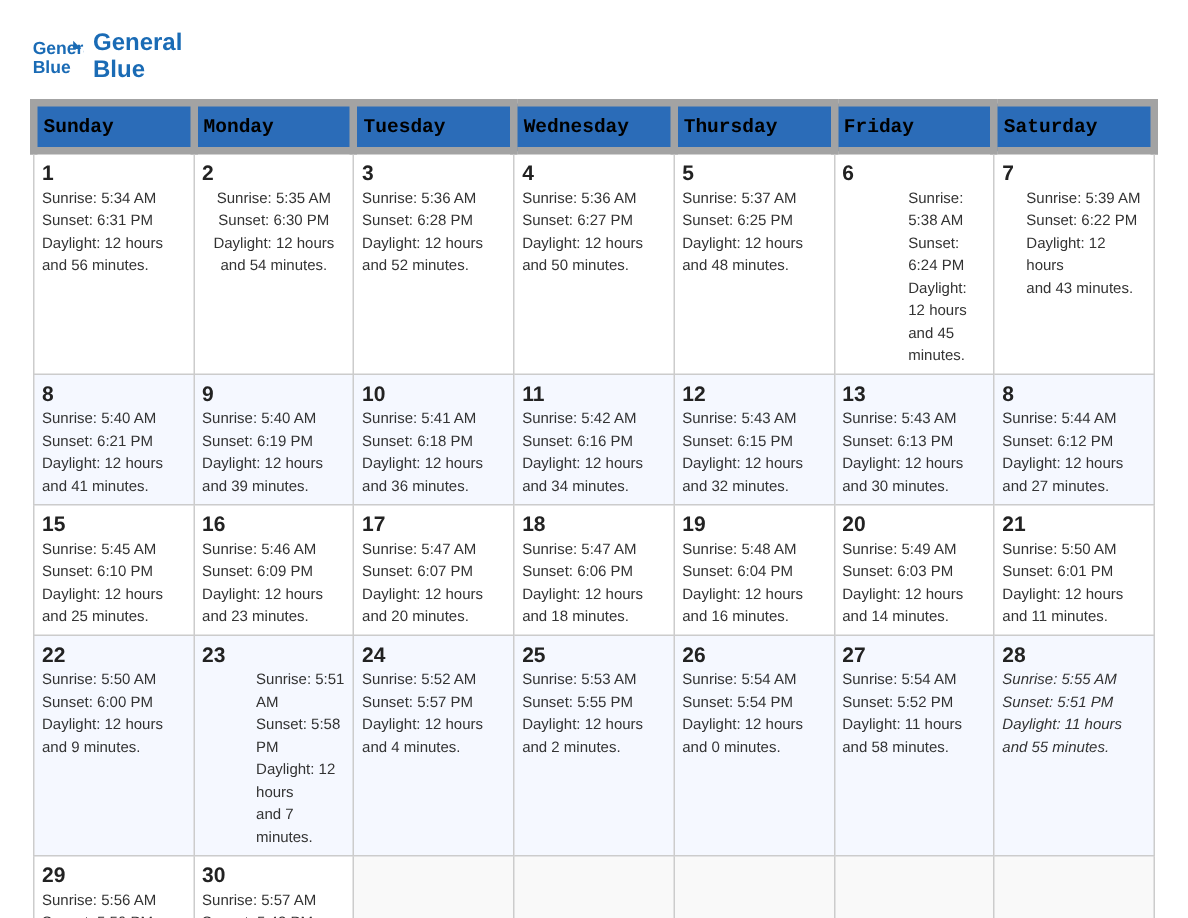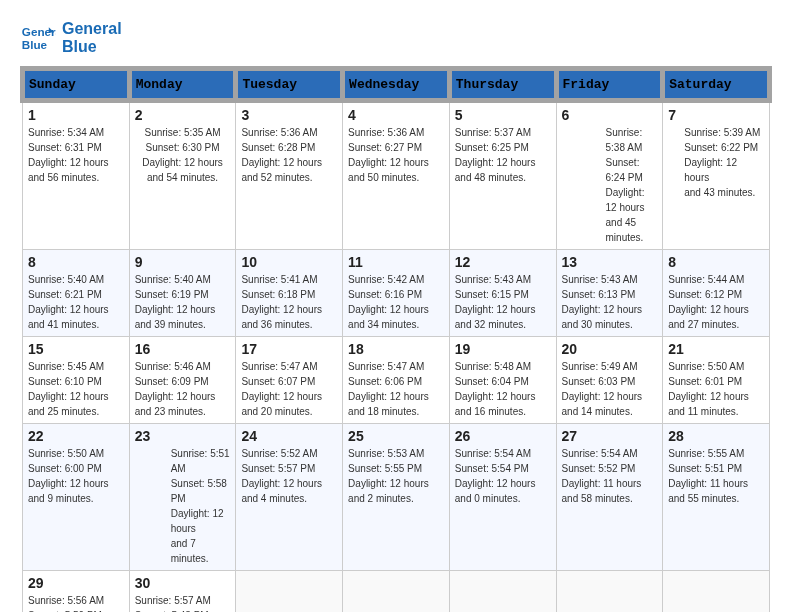--- a/index.html
+++ b/index.html
@@ -299,21 +299,21 @@
         </td>
         <td>
           <span class="day-num">27</span>
           <div class="day-info" style="white-space: pre-line;">Sunrise: 5:54 AM
 Sunset: 5:52 PM
 Daylight: 11 hours
 and 58 minutes.</div>
         </td>
         <td>
           <span class="day-num">28</span>
-          <div class="day-info" style="white-space: pre-line;">Sunrise: 5:55 AM
+          <div class="day-info" style="white-space: pre-line; font-style: italic;">Sunrise: 5:55 AM
 Sunset: 5:51 PM
 Daylight: 11 hours
 and 55 minutes.</div>
         </td>
       </tr>
       <tr>
         <td>
           <span class="day-num">29</span>
           <div class="day-info" style="white-space: pre-line;">Sunrise: 5:56 AM
 Sunset: 5:50 PM

